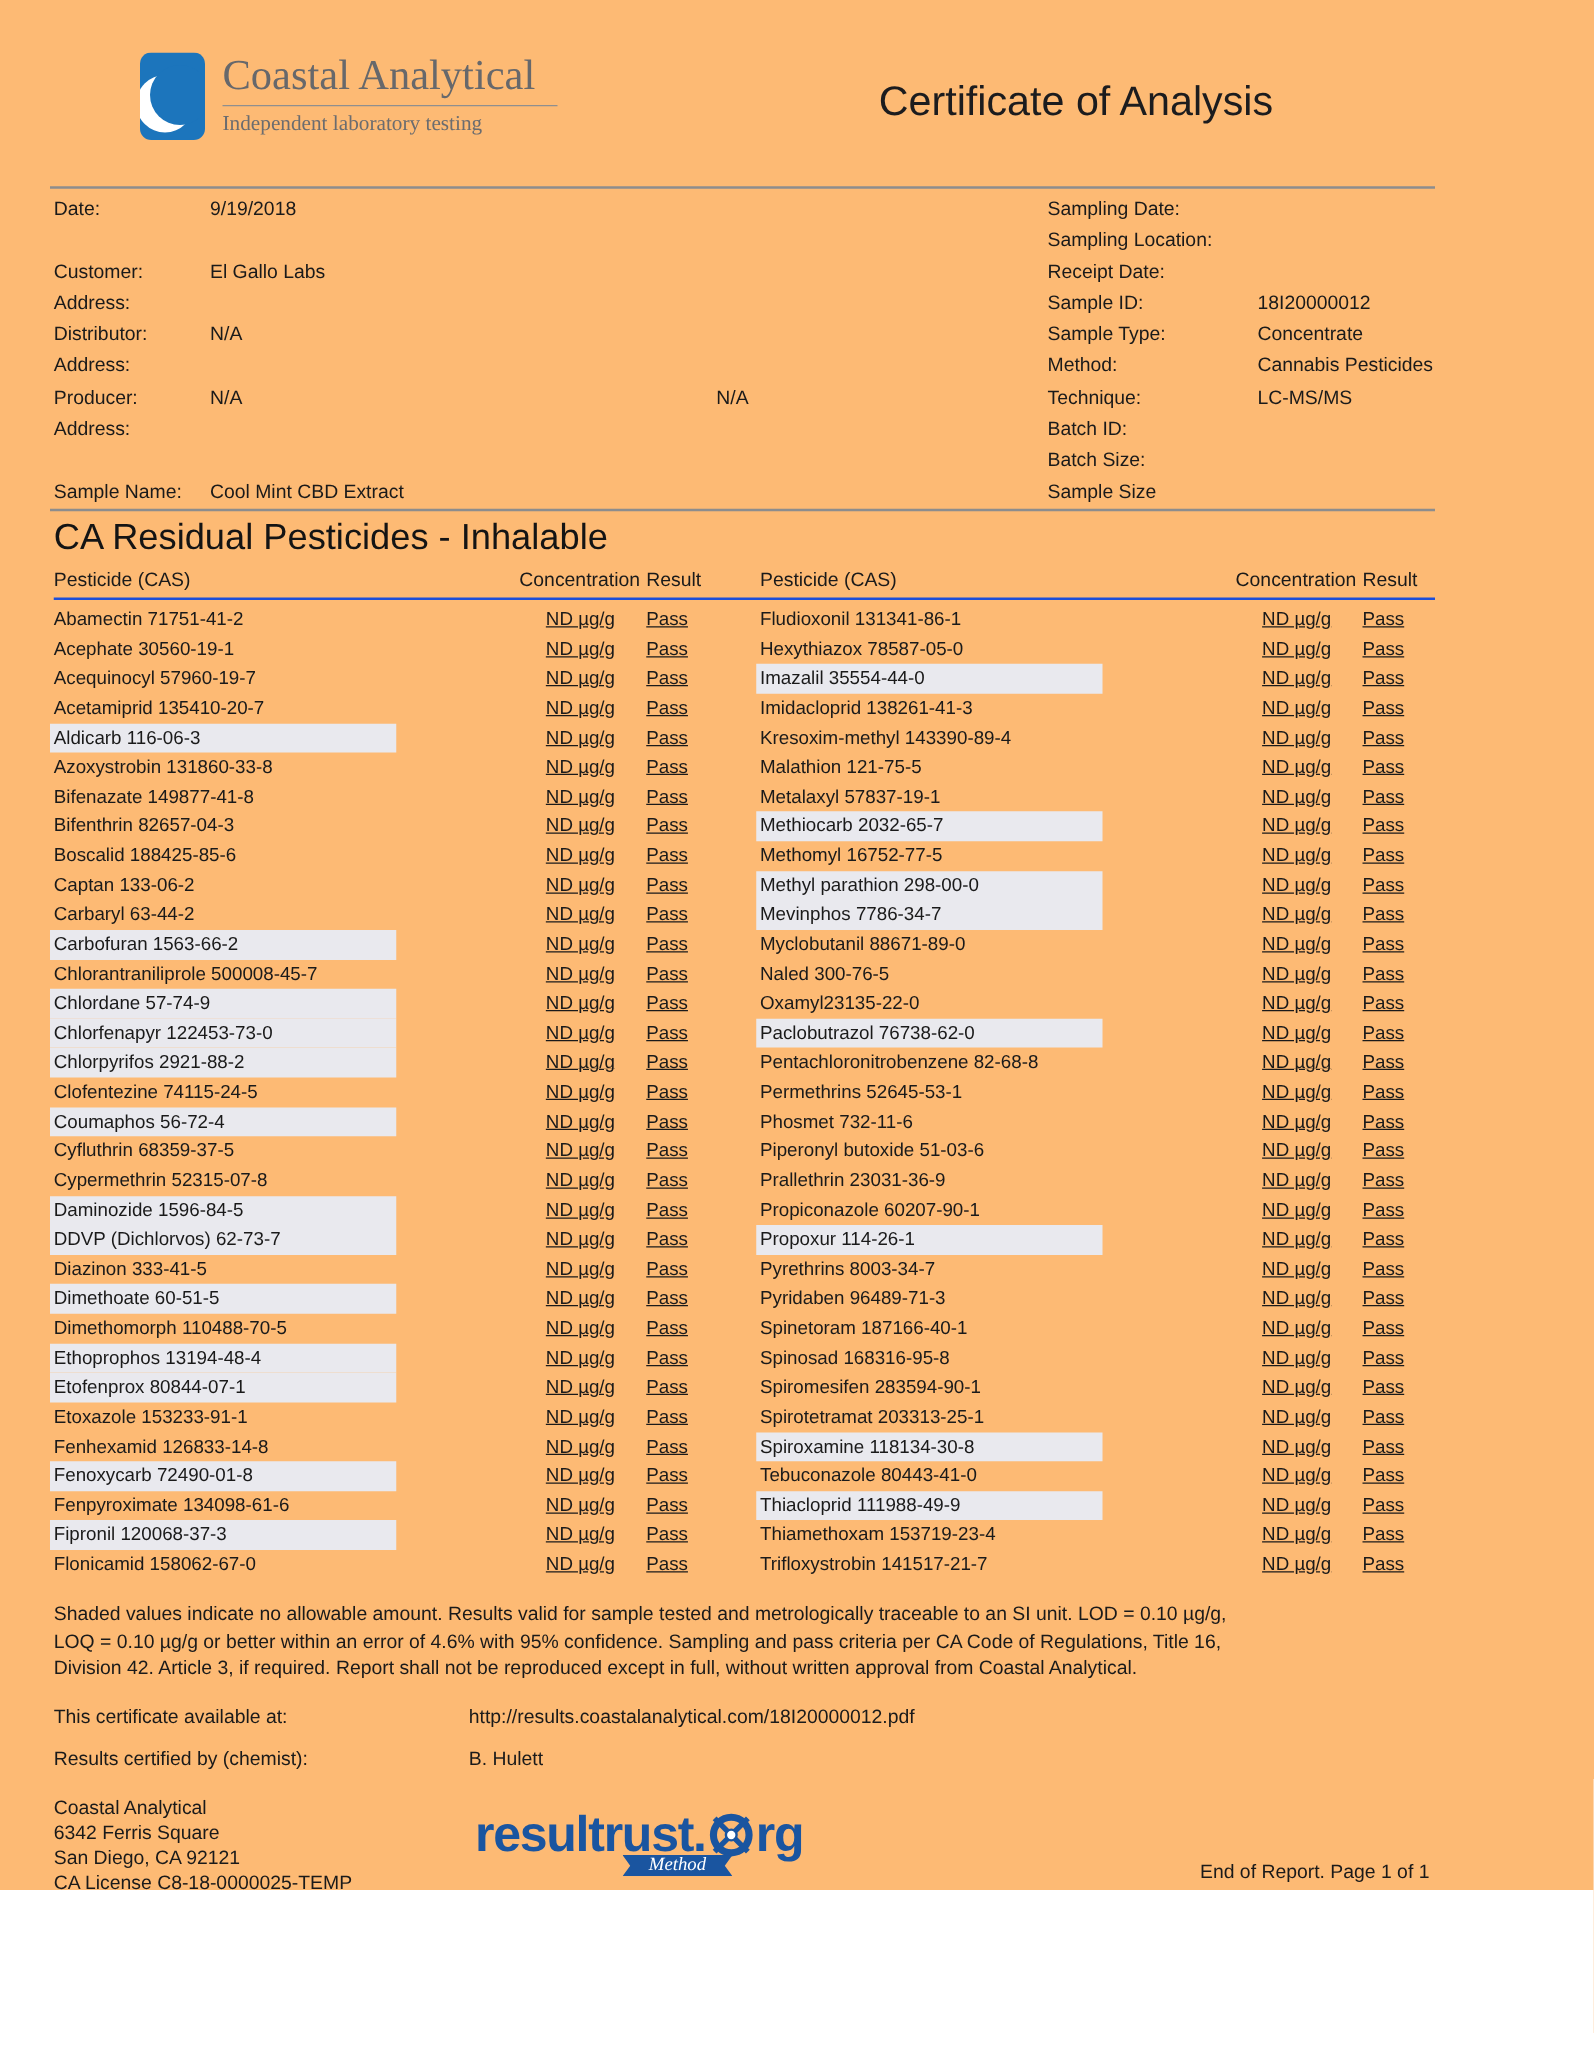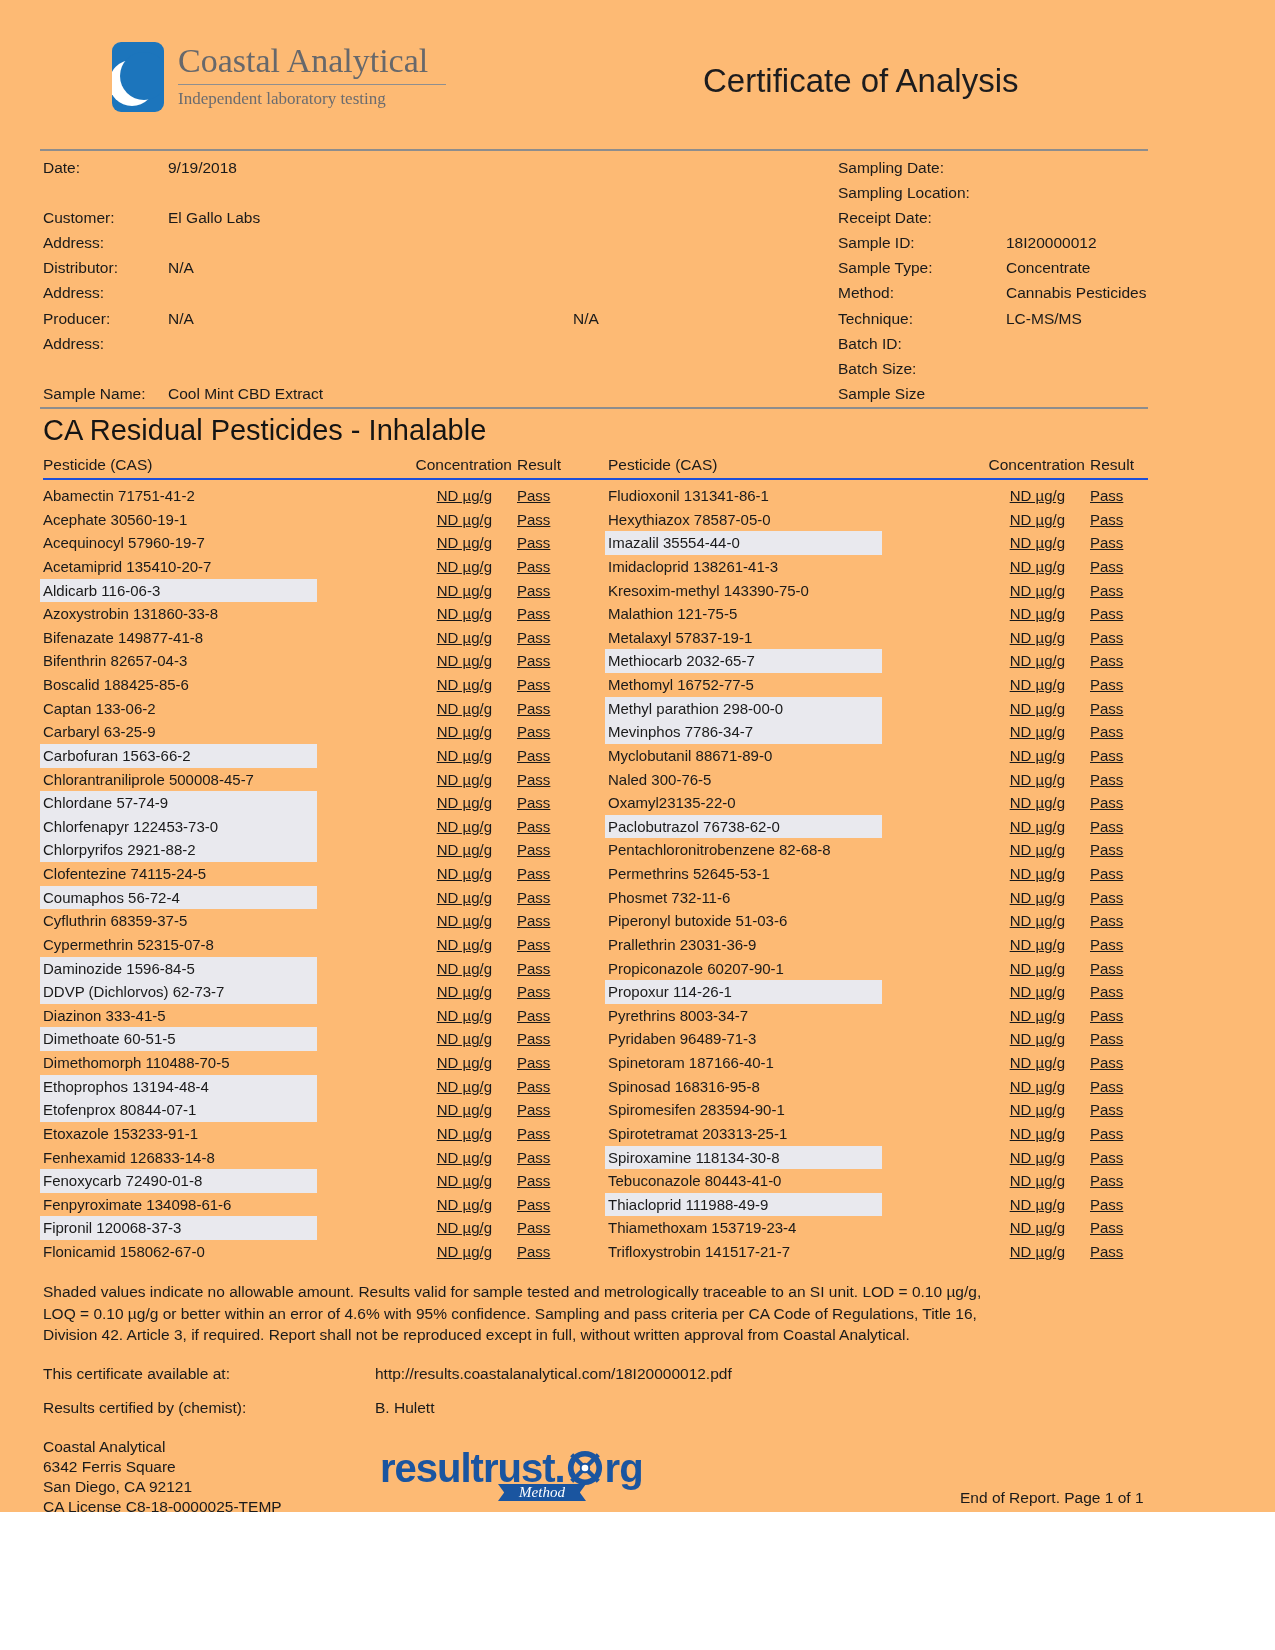--- a/index.html
+++ b/index.html
@@ -265,21 +265,21 @@
             <span class="p-result">Pass</span>
           </div>
 
           <div class="p-row">
             <span class="p-name"><span class="p-name-in">Captan 133-06-2</span></span>
             <span class="p-conc">ND µg/g</span>
             <span class="p-result">Pass</span>
           </div>
 
           <div class="p-row">
-            <span class="p-name"><span class="p-name-in">Carbaryl 63-25-9</span></span>
+            <span class="p-name"><span class="p-name-in">Carbaryl 63-44-2</span></span>
             <span class="p-conc">ND µg/g</span>
             <span class="p-result">Pass</span>
           </div>
 
           <div class="p-row shaded">
             <span class="p-name"><span class="p-name-in">Carbofuran 1563-66-2</span></span>
             <span class="p-conc">ND µg/g</span>
             <span class="p-result">Pass</span>
           </div>
 
@@ -429,21 +429,21 @@
             <span class="p-result">Pass</span>
           </div>
 
           <div class="p-row">
             <span class="p-name"><span class="p-name-in">Imidacloprid 138261-41-3</span></span>
             <span class="p-conc">ND µg/g</span>
             <span class="p-result">Pass</span>
           </div>
 
           <div class="p-row">
-            <span class="p-name"><span class="p-name-in">Kresoxim-methyl 143390-75-0</span></span>
+            <span class="p-name"><span class="p-name-in">Kresoxim-methyl 143390-89-4</span></span>
             <span class="p-conc">ND µg/g</span>
             <span class="p-result">Pass</span>
           </div>
 
           <div class="p-row">
             <span class="p-name"><span class="p-name-in">Malathion 121-75-5</span></span>
             <span class="p-conc">ND µg/g</span>
             <span class="p-result">Pass</span>
           </div>
 

